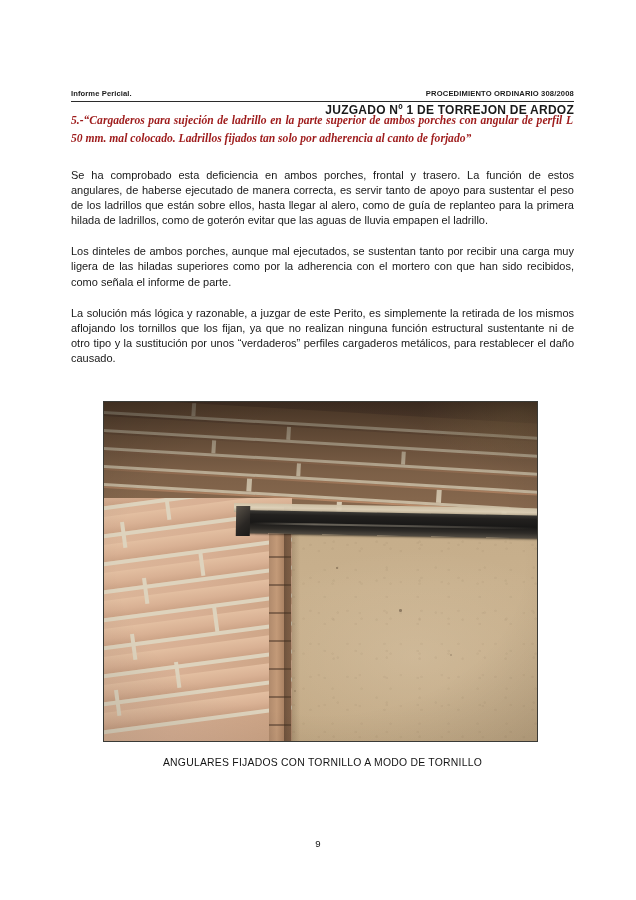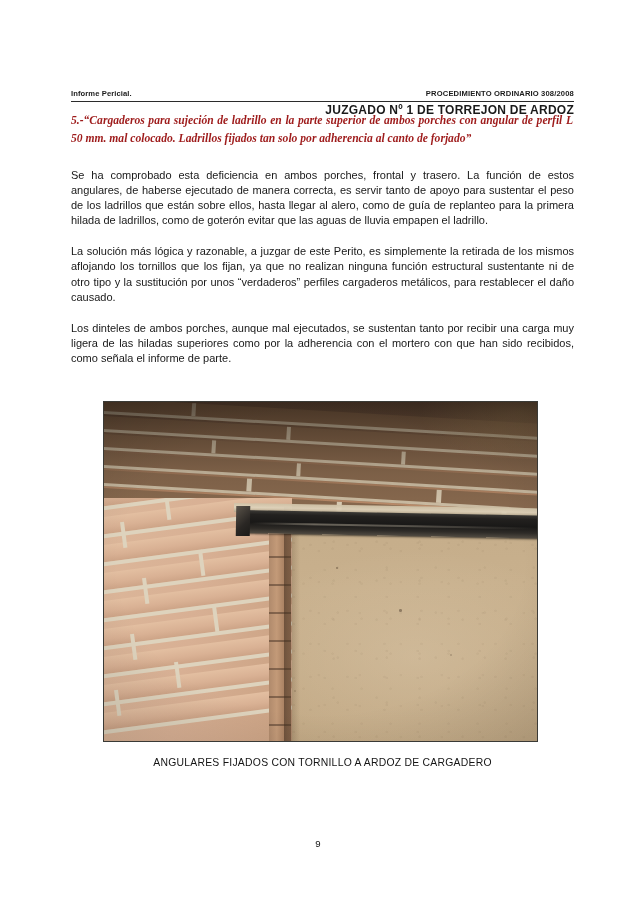--- a/index.html
+++ b/index.html
@@ -322,23 +322,23 @@
       <div class="hdr-rule"></div>
     </div>
     <div class="hdr-row2">JUZGADO Nº 1 DE TORREJON DE ARDOZ</div>
   </div>
 
   <div class="content">
     <p class="title-red">5.-“Cargaderos para sujeción de ladrillo en la parte superior de ambos porches con angular de perfil L 50 mm. mal colocado. Ladrillos fijados tan solo por adherencia al canto de forjado”</p>
 
     <p class="para">Se ha comprobado esta deficiencia en ambos porches, frontal y trasero. La función de estos angulares, de haberse ejecutado de manera correcta, es servir tanto de apoyo para sustentar el peso de los ladrillos que están sobre ellos, hasta llegar al alero, como de guía de replanteo para la primera hilada de ladrillos, como de goterón evitar  que las aguas de lluvia empapen el ladrillo.</p>
 
+    <p class="para">Los dinteles de ambos porches, aunque mal ejecutados, se sustentan tanto por recibir una carga muy ligera de las hiladas superiores como por la adherencia con el mortero con que han sido recibidos, como señala el informe de parte.</p>
+
     <p class="para">La solución más lógica y razonable, a juzgar de este Perito, es simplemente la retirada de los mismos aflojando los tornillos que los fijan, ya que no realizan ninguna función estructural sustentante ni de otro tipo y la sustitución por unos “verdaderos” perfiles cargaderos metálicos,  para restablecer el daño causado.</p>
-
-    <p class="para">Los dinteles de ambos porches, aunque mal ejecutados, se sustentan tanto por recibir una carga muy ligera de las hiladas superiores como por la adherencia con el mortero con que han sido recibidos, como señala el informe de parte.</p>
   </div>
 
   <div class="figure">
     <div class="photo">
       <div class="photo-inner">
 
         <div class="render-wall"></div>
         <div class="wall-speck" style="left:232px; top:165px;"></div>
         <div class="wall-speck" style="left:295px; top:207px; width:2.5px; height:2.5px;"></div>
         <div class="wall-speck" style="left:346px; top:252px; opacity:0.6;"></div>
@@ -405,17 +405,17 @@
         <div class="angle">
           <div class="angle-hilite"></div>
         </div>
         <div class="angle-cap"></div>
 
         <div class="photo-vignette"></div>
       </div>
     </div>
   </div>
 
-  <div class="caption">ANGULARES FIJADOS CON TORNILLO A ARDOZ DE CARGADERO</div>
+  <div class="caption">ANGULARES FIJADOS CON TORNILLO A MODO DE TORNILLO</div>
 
   <div class="page-number">9</div>
 
 </div>
 
 </body></html>

